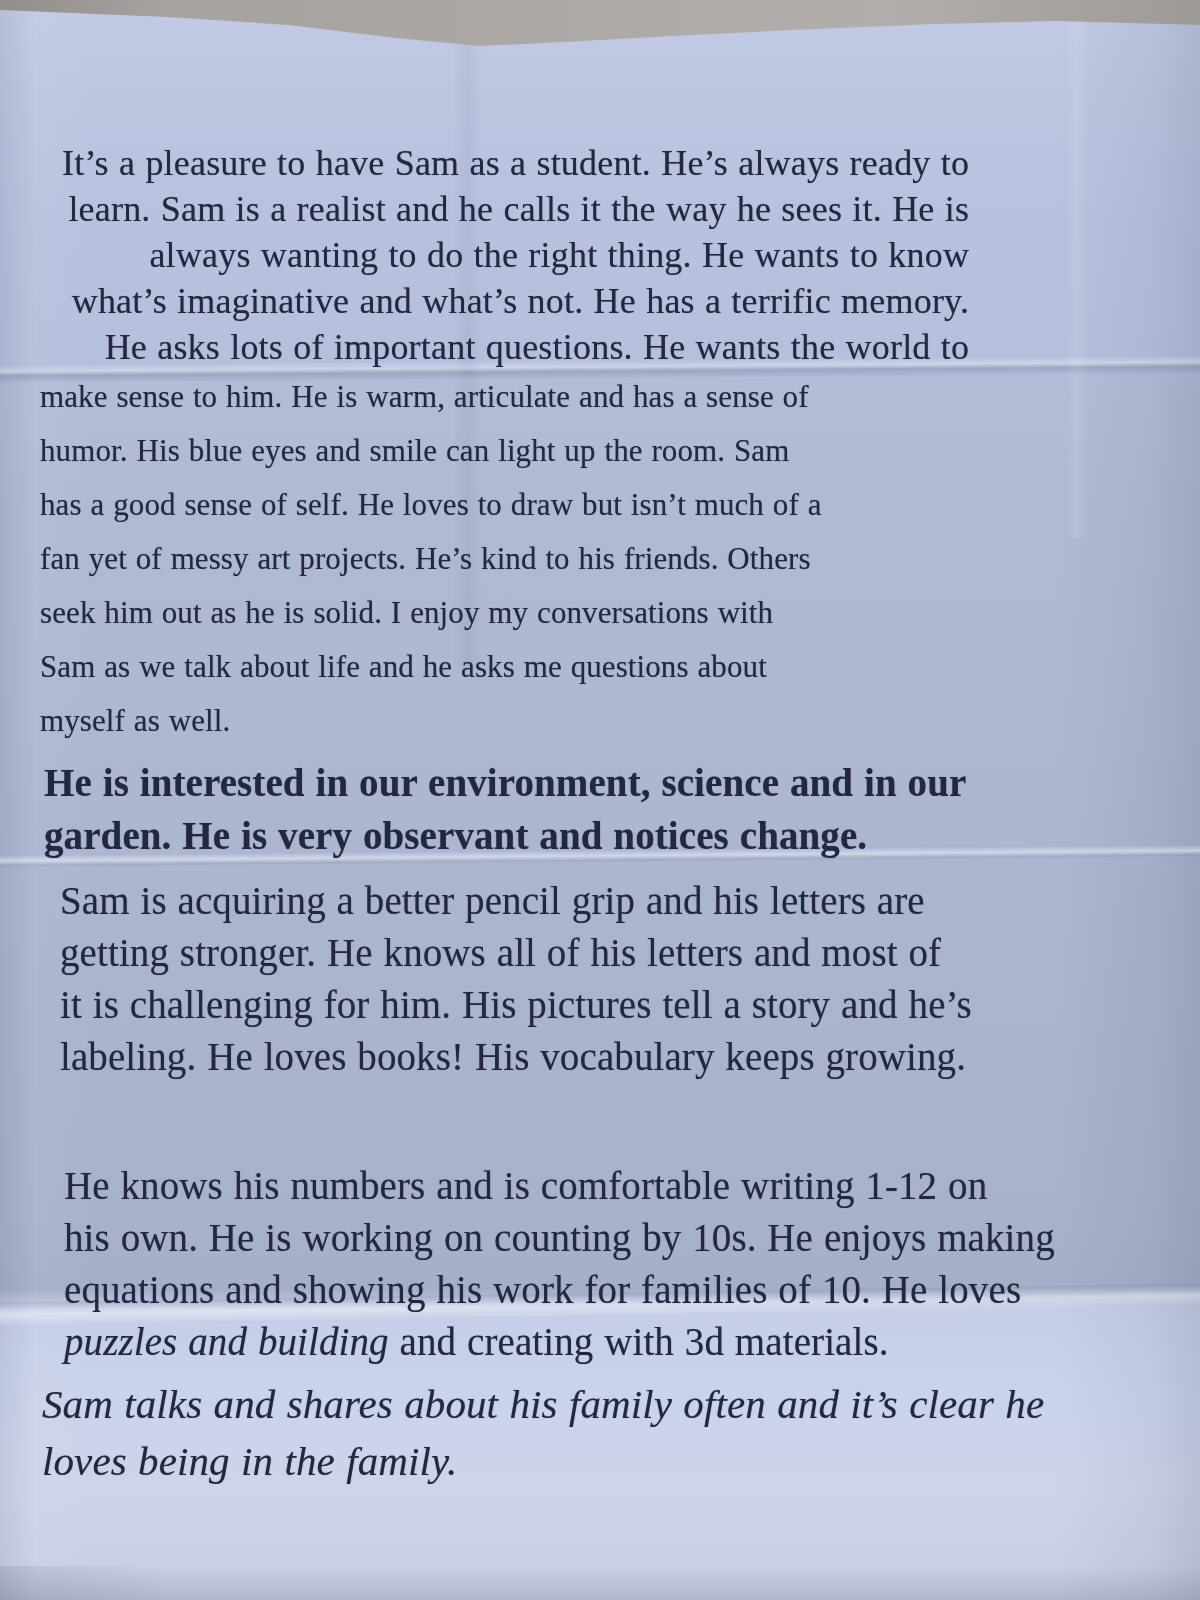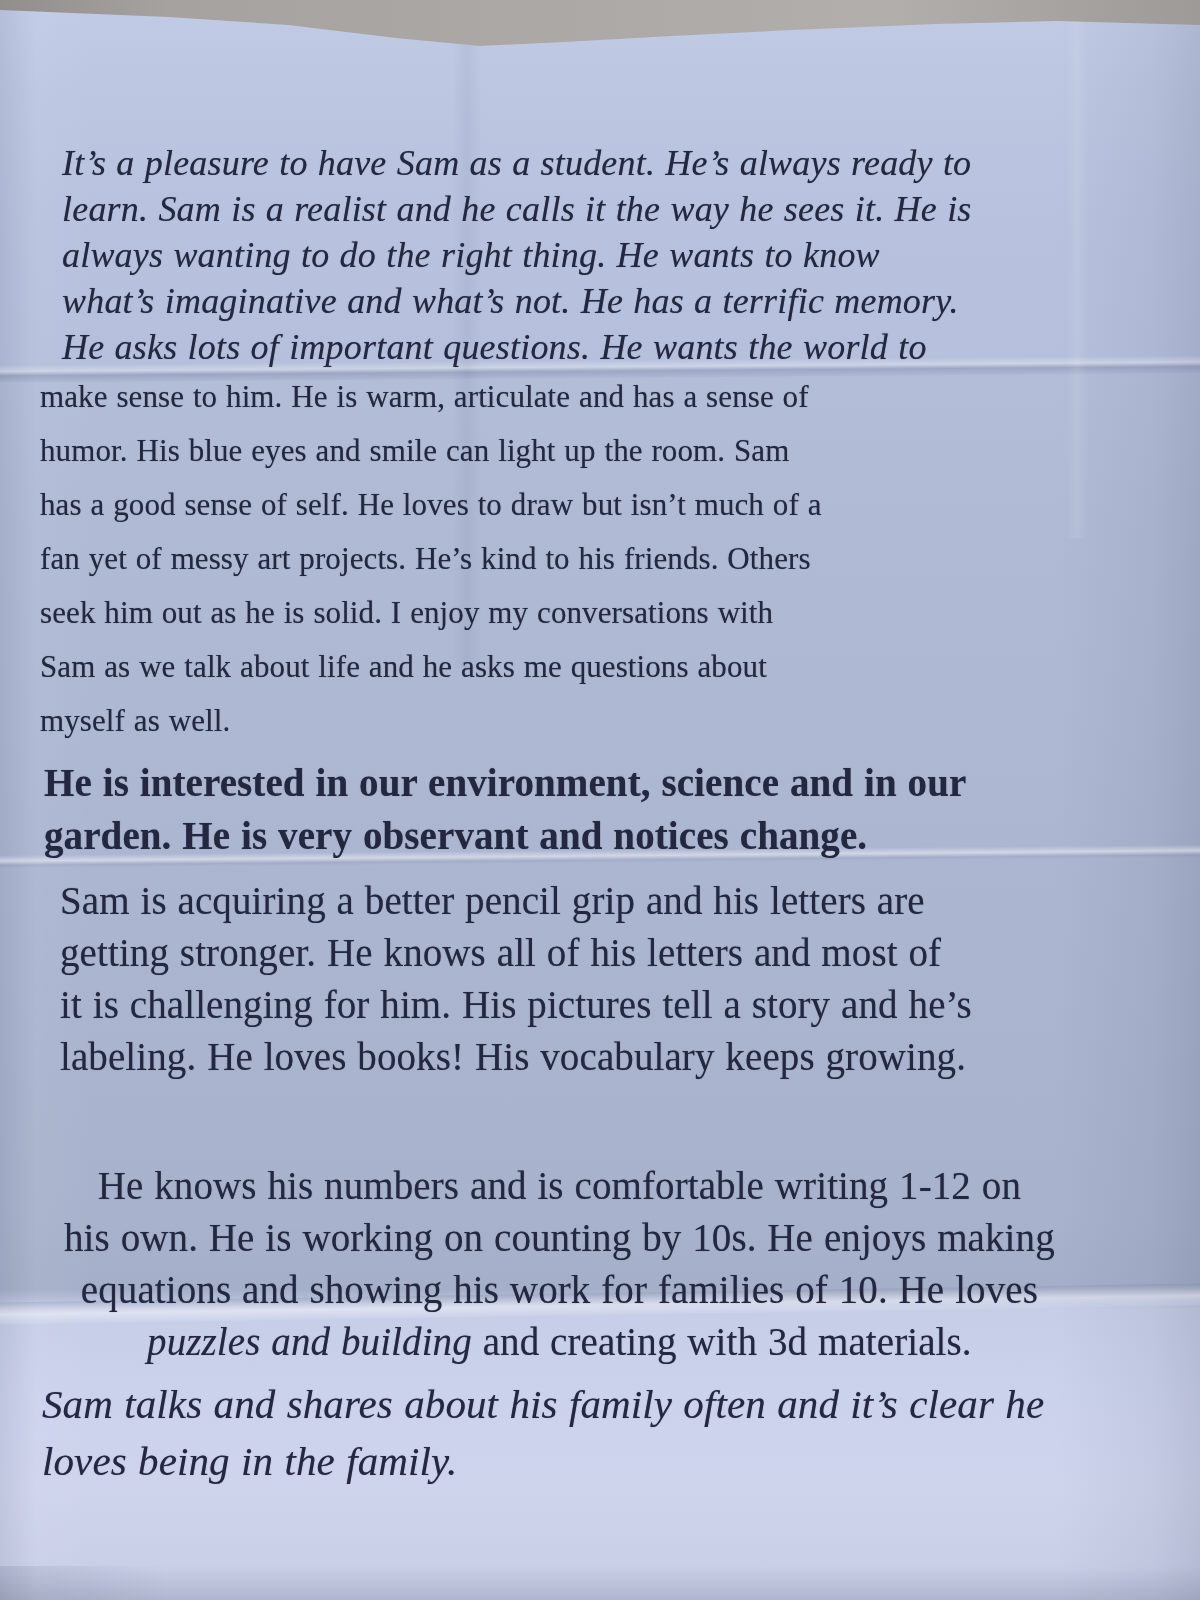--- a/index.html
+++ b/index.html
@@ -32,25 +32,25 @@
   .vstreak2{left:1066px;top:18px;width:22px;height:520px;
     background:linear-gradient(90deg,rgba(0,0,0,0),rgba(255,255,255,0.10),rgba(0,0,0,0));}
   .bottomshade{position:absolute;left:0;right:0;bottom:0;height:34px;
     background:linear-gradient(0deg,rgba(40,45,70,0.12),rgba(0,0,0,0)),
                linear-gradient(90deg,rgba(40,45,70,0.10),rgba(0,0,0,0) 14%);}
   .textlayer{position:absolute;inset:0;color:#232840;
     text-shadow:0 0 1px rgba(35,40,64,0.45);}
   .block{position:absolute;white-space:nowrap;}
   .line{white-space:nowrap;}
   .ital{font-style:italic;}
-  .b-p1a{left:62px;top:140px;font-size:36px;line-height:46px;font-style:italic;letter-spacing:0.2px;word-spacing:1px;}
+  .b-p1a{left:62px;top:140px;font-size:36px;line-height:46px;letter-spacing:0.2px;word-spacing:1px;text-align:right;}
   .b-p1b{left:40px;top:370px;font-size:31px;line-height:54px;letter-spacing:0.1px;word-spacing:1px;}
   .b-p2{left:44px;top:756px;font-size:39px;line-height:53px;letter-spacing:0.1px;word-spacing:1px;font-weight:bold;}
   .b-p3{left:60px;top:875px;font-size:39px;line-height:52px;letter-spacing:0.1px;word-spacing:1px;}
-  .b-p4{left:64px;top:1160px;font-size:39px;line-height:52px;letter-spacing:0.1px;word-spacing:1px;text-align:center;}
+  .b-p4{left:64px;top:1160px;font-size:39px;line-height:52px;letter-spacing:0.1px;word-spacing:1px;}
   .b-p5{left:42px;top:1376px;font-size:41px;line-height:57px;font-style:italic;letter-spacing:0.1px;word-spacing:1px;}
 </style>
 </head>
 <body>
 
 <div class="stage">
   <div class="paper">
     <div class="crease crease1"></div>
     <div class="crease crease2"></div>
     <div class="crease crease3"></div>

